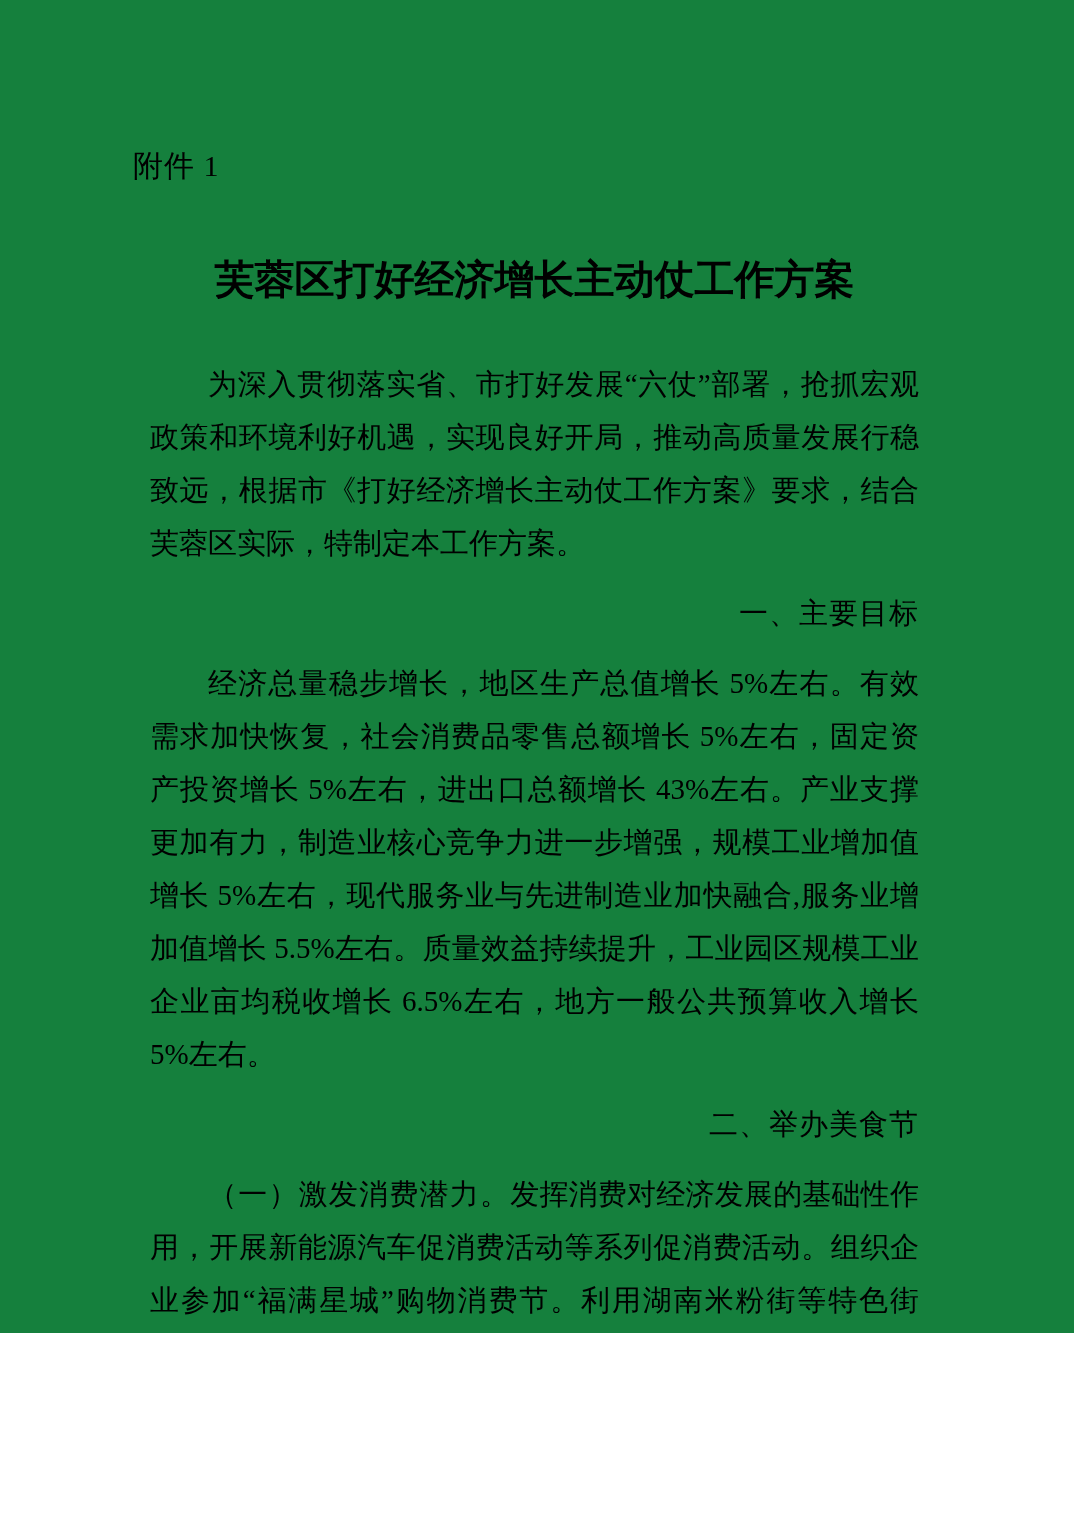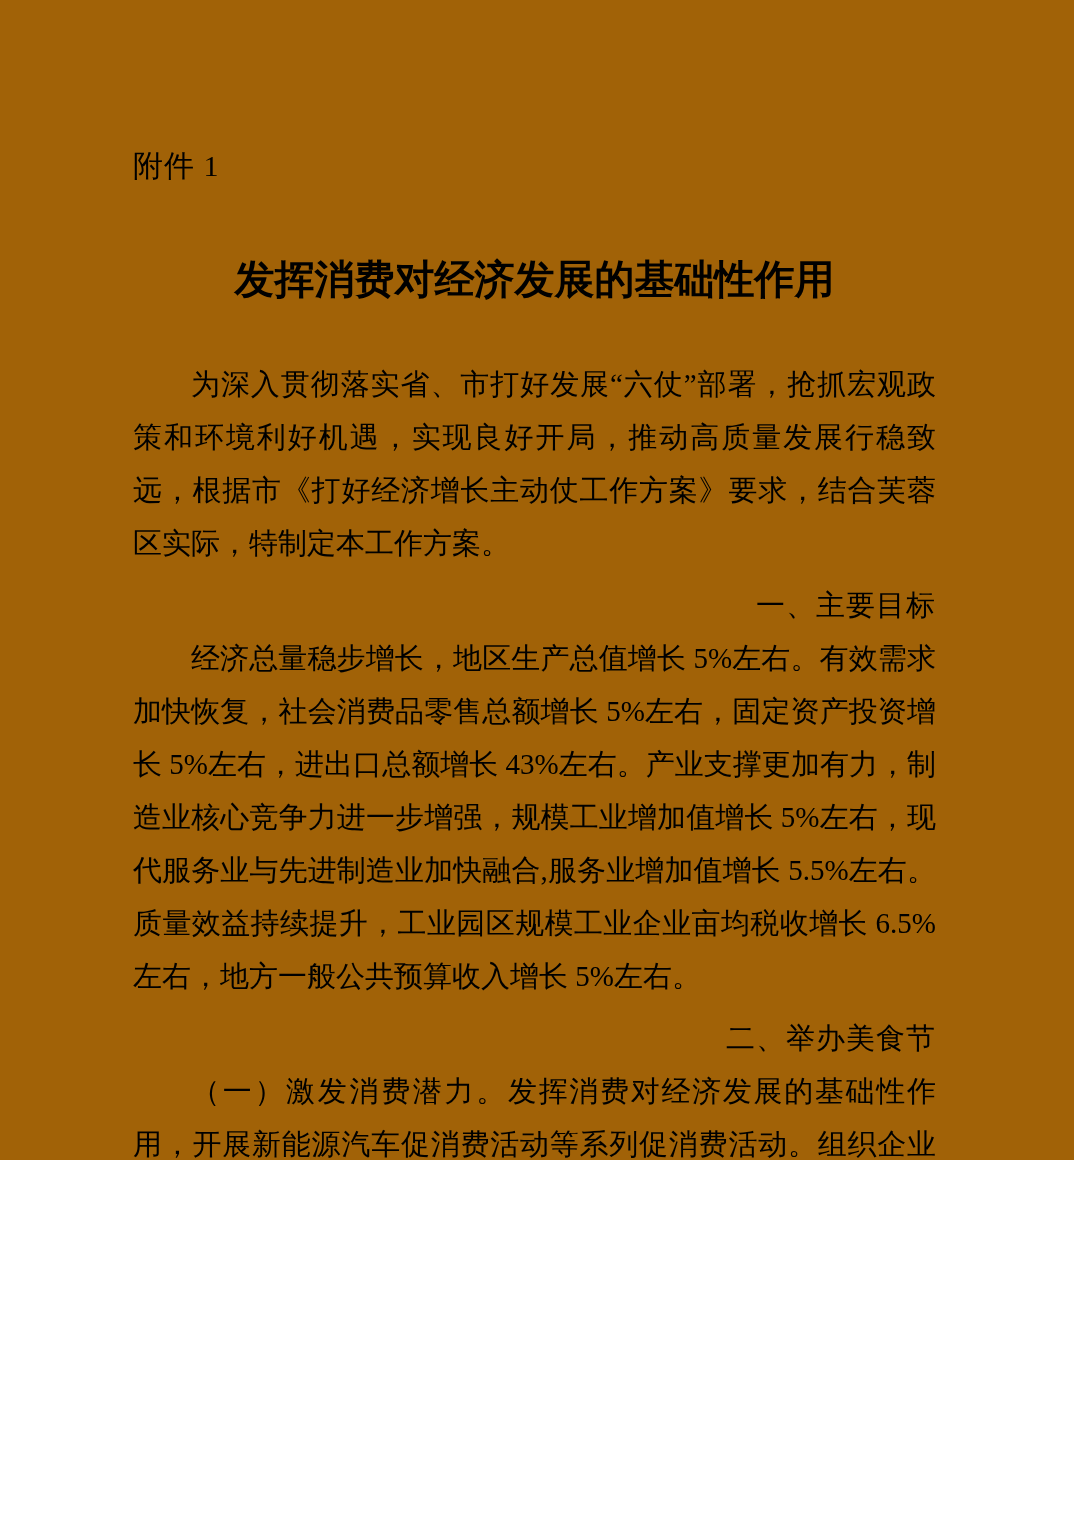--- a/index.html
+++ b/index.html
@@ -3,22 +3,22 @@
 <meta charset="utf-8">
 <style>
   html, body {
     margin: 0;
     padding: 0;
     background: #ffffff;
   }
   .page {
     position: relative;
     width: 1074px;
-    height: 1160px;
-    background: #a16207;
+    height: 1333px;
+    background: #15803d;
     color: #000000;
     font-family: "Liberation Serif", "DejaVu Serif", serif;
     overflow: hidden;
   }
   .content {
     position: absolute;
     left: 133px;
     top: 146px;
     width: 803px;
   }
@@ -37,21 +37,21 @@
   }
   .doc-body {
     margin-top: 48px;
     font-size: 29px;
     line-height: 53px;
     text-align: justify;
     text-justify: inter-character;
     word-break: break-all;
   }
   .doc-body p {
-    margin: 0;
+    margin: 17px;
     text-indent: 58px;
   }
   .section-heading {
     margin-top: 9px !important;
     font-family: "Liberation Sans", "DejaVu Sans", sans-serif;
     font-weight: normal;
     letter-spacing: 1px;
     text-align: right;
   }
   .task-lead {
@@ -69,21 +69,21 @@
   }
 </style>
 </head>
 <body>
 
 <div class="page">
   <div class="content">
 
     <div class="attachment-label">附件 1</div>
 
-    <h1 class="doc-title">发挥消费对经济发展的基础性作用</h1>
+    <h1 class="doc-title">芙蓉区打好经济增长主动仗工作方案</h1>
 
     <div class="doc-body">
 
       <p>为深入贯彻落实省、市打好发展“六仗”部署，抢抓宏观政策和环境利好机遇，实现良好开局，推动高质量发展行稳致远，根据市《打好经济增长主动仗工作方案》要求，结合芙蓉区实际，特制定本工作方案。</p>
 
       <p class="section-heading">一、主要目标</p>
 
       <p>经济总量稳步增长，地区生产总值增长 5%左右。有效需求加快恢复，社会消费品零售总额增长 5%左右，固定资产投资增长 5%左右，进出口总额增长 43%左右。产业支撑更加有力，制造业核心竞争力进一步增强，规模工业增加值增长 5%左右，现代服务业与先进制造业加快融合,服务业增加值增长 5.5%左右。质量效益持续提升，工业园区规模工业企业亩均税收增长 6.5%左右，地方一般公共预算收入增长 5%左右。</p>
 
       <p class="section-heading">二、举办美食节</p>

